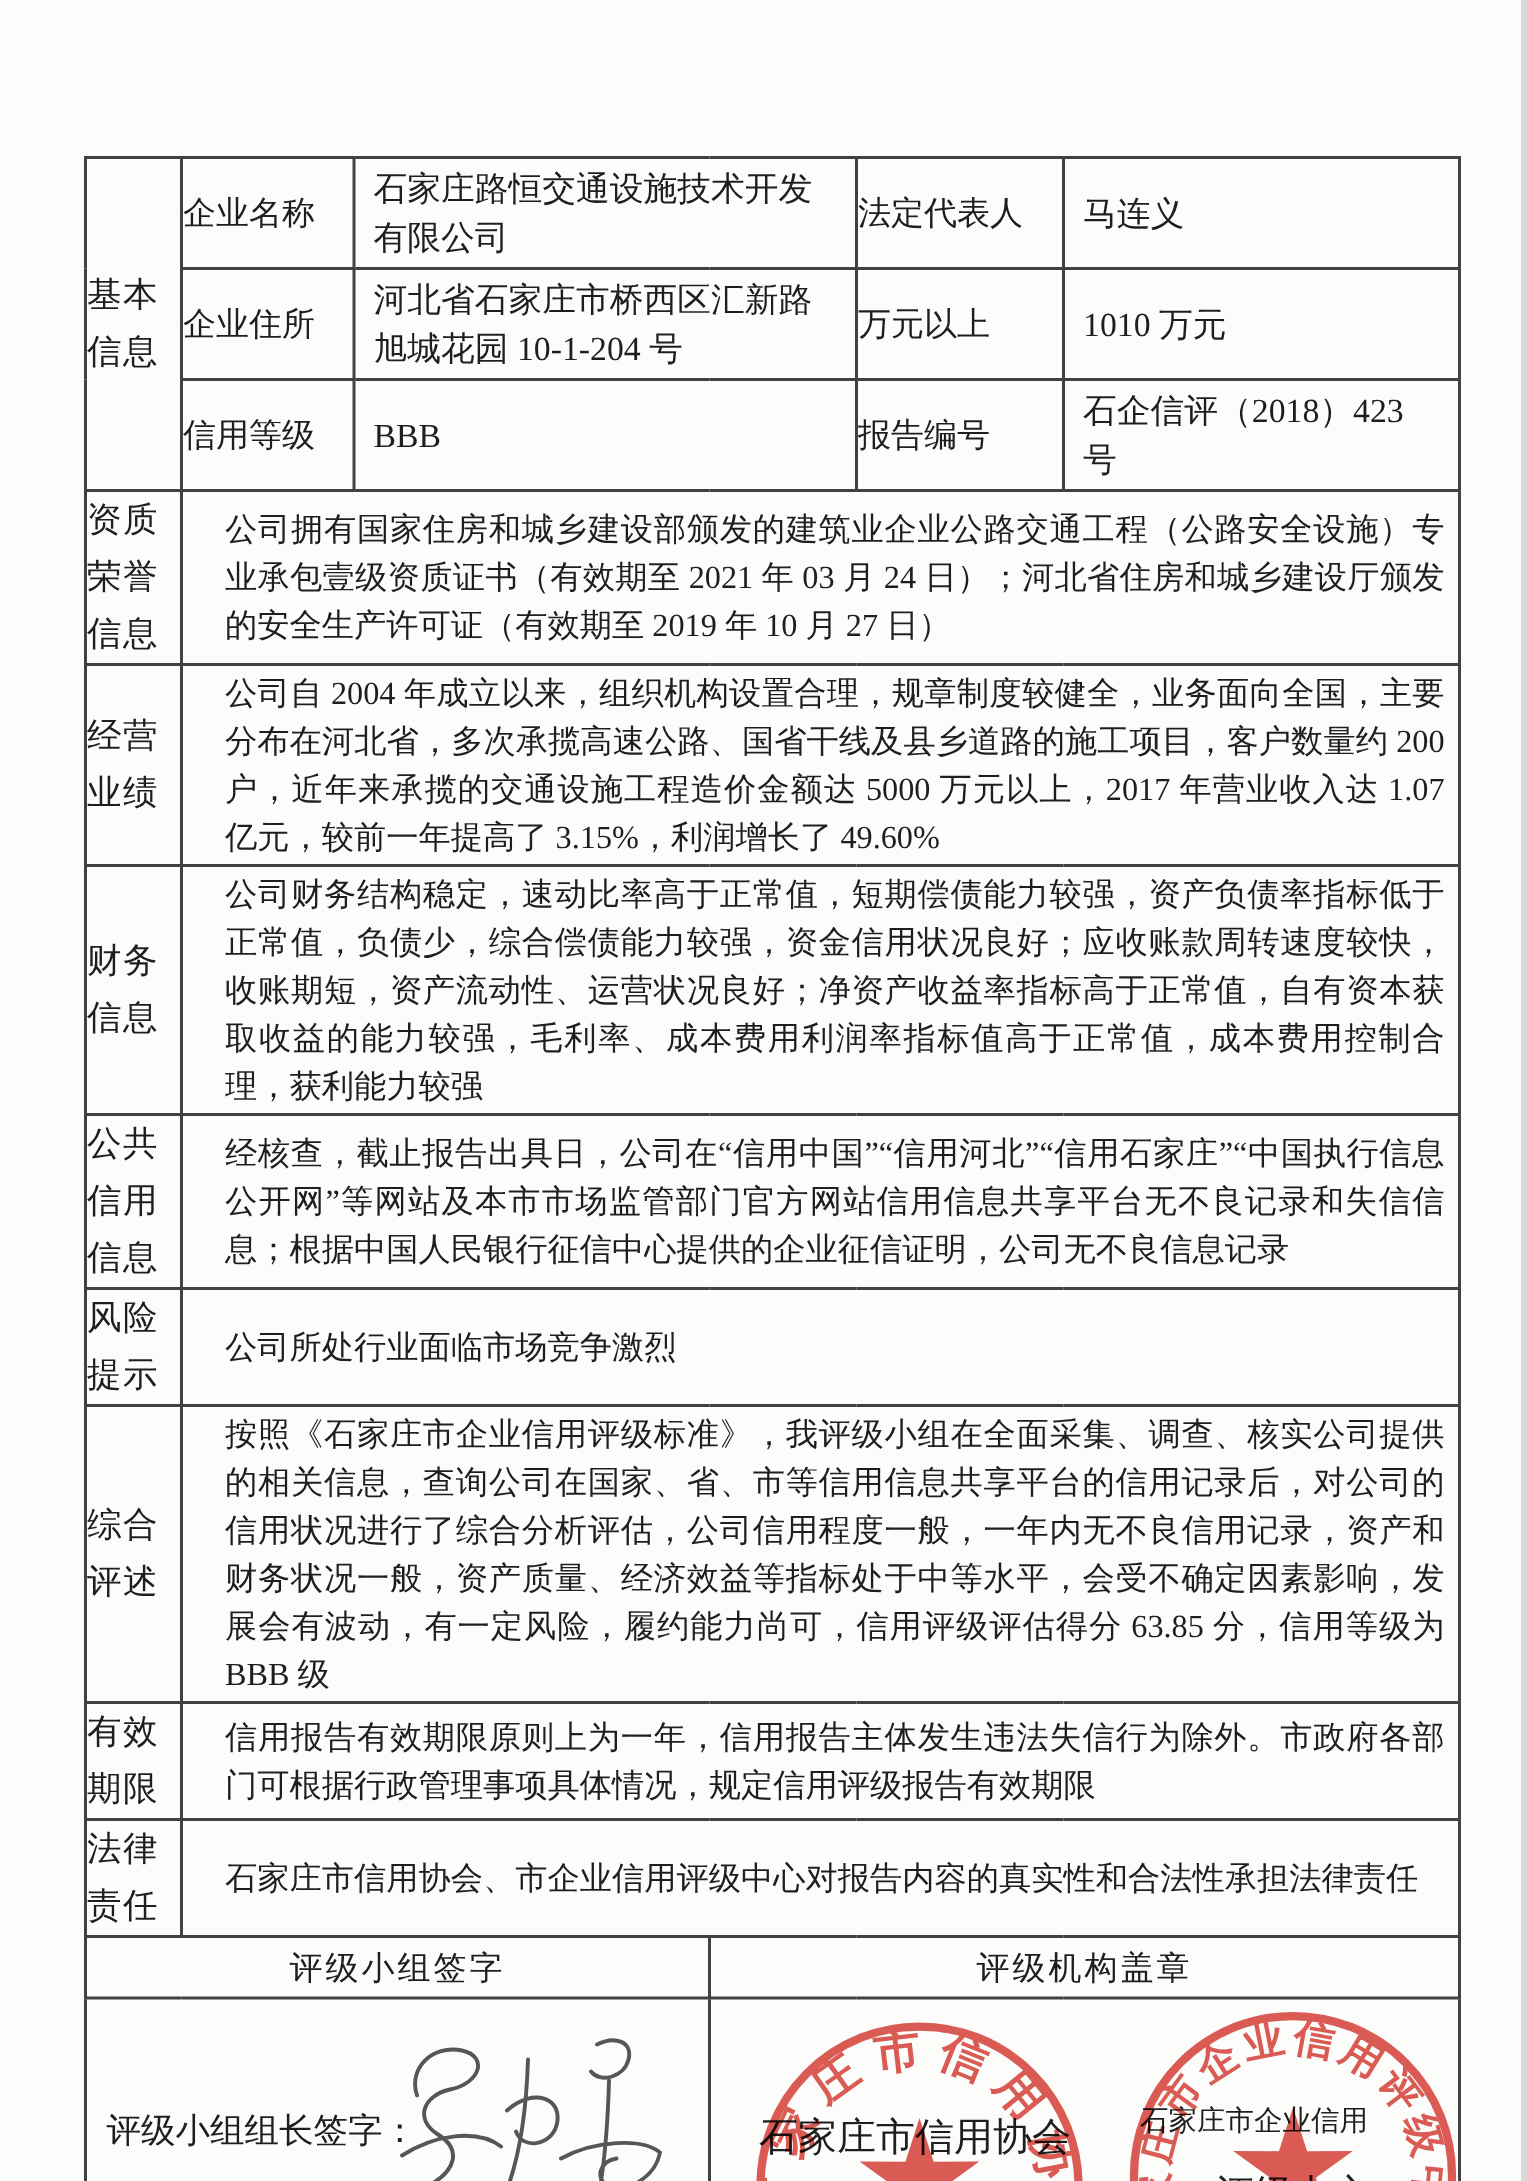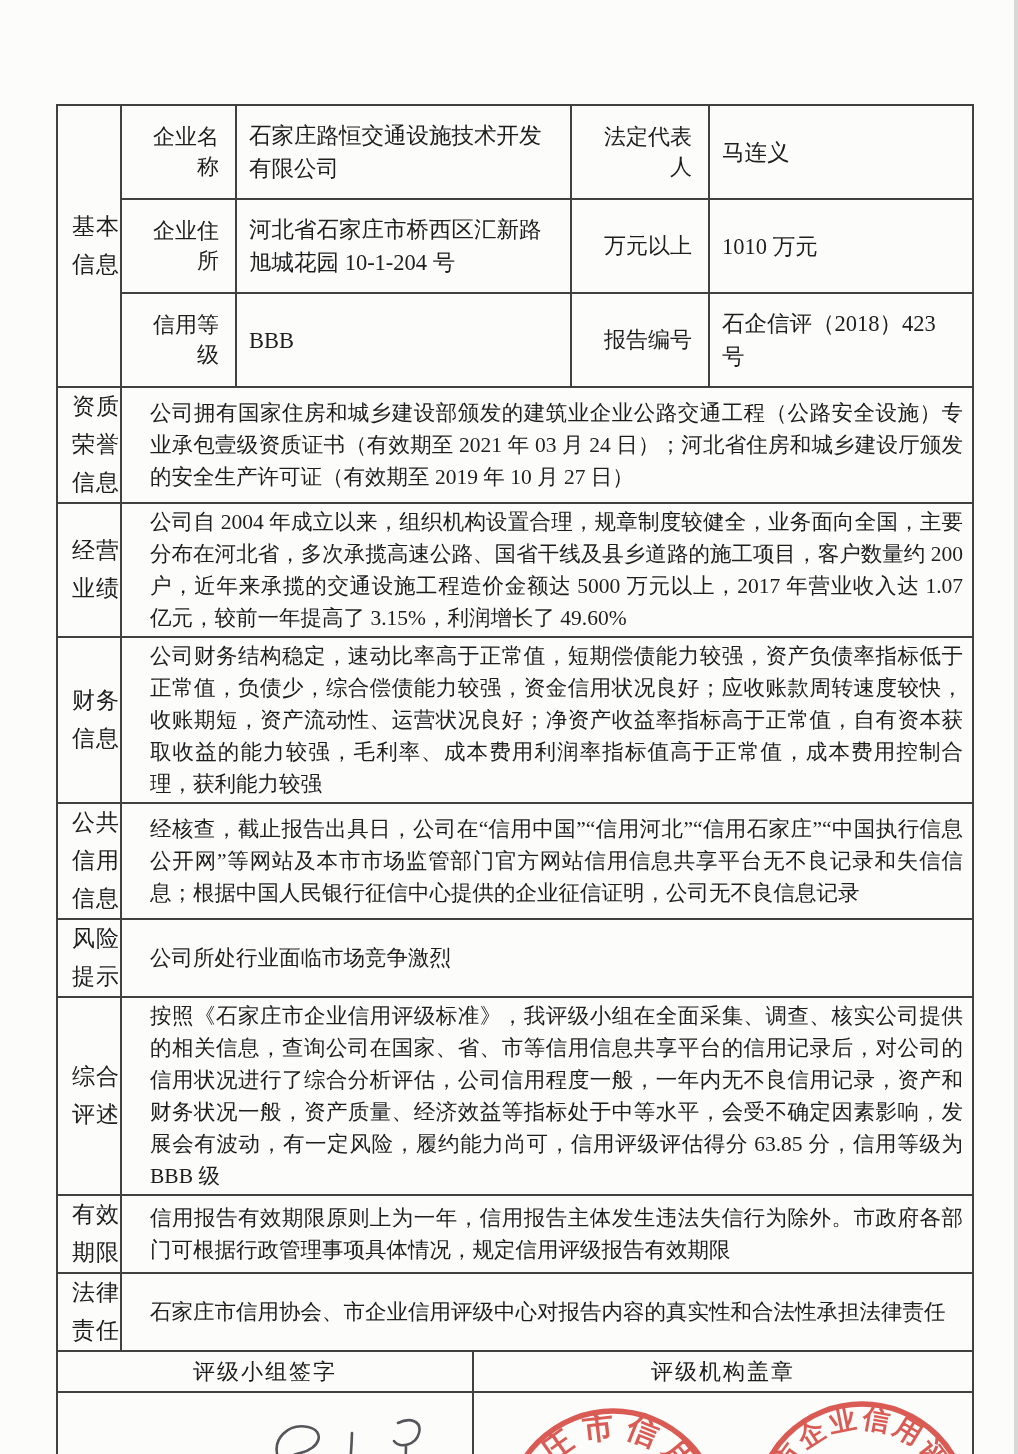--- a/index.html
+++ b/index.html
@@ -3,22 +3,22 @@
 <meta charset="utf-8">
 <style>
   html,body{margin:0;padding:0;background:#e9e9e9;}
   .page{position:relative;width:1018px;height:1454px;background:#fcfcfb;overflow:hidden;
         font-family:"Liberation Serif","DejaVu Serif",serif;color:#1e1e1e;margin:0 auto;}
   .page::after{content:"";position:absolute;right:0;top:0;width:4px;height:100%;background:#d8d8d6;}
   .title{position:absolute;top:28px;left:0;width:100%;text-align:center;
          font-size:50px;font-weight:bold;letter-spacing:4px;color:#141414;}
   table.doc{position:absolute;left:56px;top:104px;width:916px;border-collapse:collapse;table-layout:fixed;}
   table.doc td{border:2px solid #414141;vertical-align:middle;overflow:hidden;}
-  td.sec{text-align:right;font-size:23px;line-height:38px;padding:0;word-break:break-all;letter-spacing:1px;}
-  td.fld{text-align:right;font-size:22px;padding:16px;}
+  td.sec{text-align:left;font-size:23px;line-height:38px;padding:0;word-break:break-all;letter-spacing:1px;}
+  td.fld{text-align:left;font-size:22px;padding:0;}
   td.val{font-size:22.5px;line-height:33px;padding:3px 10px 3px 12px;text-align:left;}
   td.content{font-size:21.5px;line-height:32px;padding:2px 9px 2px 28px;
              text-align:justify;text-justify:inter-ideograph;}
   td.single{text-align:left;}
   td.fhead{text-align:center;font-size:22px;letter-spacing:2px;border-radius:19px;}
   td.fbody{position:relative;padding:0;vertical-align:top;}
   .sign-label{position:absolute;left:13px;top:72px;font-size:23px;white-space:nowrap;}
   .sig-svg{position:absolute;left:190px;top:12px;}
   .org1{position:absolute;left:32px;top:74px;font-size:26px;white-space:nowrap;z-index:1;}
   .org2a{position:absolute;left:286px;top:68px;font-size:19px;white-space:nowrap;z-index:1;}

